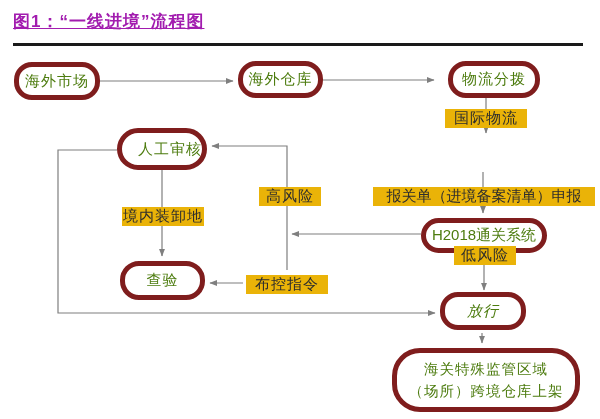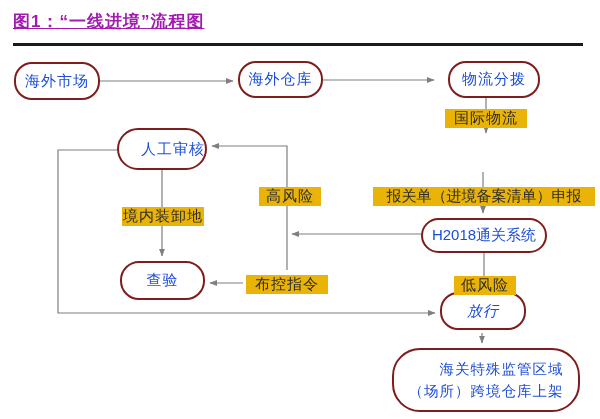--- a/index.html
+++ b/index.html
@@ -15,27 +15,27 @@
     font-size:17px;font-weight:bold;color:#a21caf;
     letter-spacing:1px;white-space:nowrap;text-decoration:underline;
   }
   .title-divider{
     position:absolute;left:13px;top:43px;
     width:570px;height:3px;background:#1a1a1a;
   }
   svg.connectors{position:absolute;left:0;top:0;z-index:1;}
   .node{
     position:absolute;z-index:2;
-    background:#ffffff;border:2px solid #7f1d1d;
+    background:#ffffff;border:5px solid #7f1d1d;
     display:flex;align-items:center;justify-content:center;
-    font-size:15px;color:#1d4ed8;letter-spacing:1px;
+    font-size:15px;color:#4d7c0f;letter-spacing:1px;
     box-sizing:border-box;text-align:center;
   }
   .pill{border-radius:18px;}
-  .bigpill{border-radius:28px;line-height:1.55;font-size:14.5px;text-align:right;}
+  .bigpill{border-radius:28px;line-height:1.55;font-size:14.5px;}
   .edge-label{
     position:absolute;z-index:3;
     background:#eab308;color:#2d2d2d;
     font-size:15px;letter-spacing:1px;
     text-align:center;white-space:nowrap;
     padding:0 1px;
   }
 </style>
 </head>
 <body>
@@ -99,21 +99,21 @@
   </div>
 
   <div class="node pill" style="left:120px;top:261px;width:85px;height:39px;border-radius:19px;">
     <span>查验</span>
   </div>
 
   <div class="edge-label" style="left:445px;top:109px;width:80px;">国际物流</div>
 
   <div class="edge-label" style="left:373px;top:187px;width:220px;letter-spacing:0;">报关单（进境备案清单）申报</div>
 
-  <div class="edge-label" style="left:454px;top:276px;width:60px;font-family:Liberation Mono, monospace;">低风险</div>
+  <div class="edge-label" style="left:454px;top:246px;width:60px;font-family:Liberation Mono, monospace;">低风险</div>
 
   <div class="edge-label" style="left:259px;top:187px;width:60px;">高风险</div>
 
   <div class="edge-label" style="left:122px;top:207px;width:80px;">境内装卸地</div>
 
   <div class="edge-label" style="left:246px;top:275px;width:80px;">布控指令</div>
 
 </div>
 
 </body></html>

